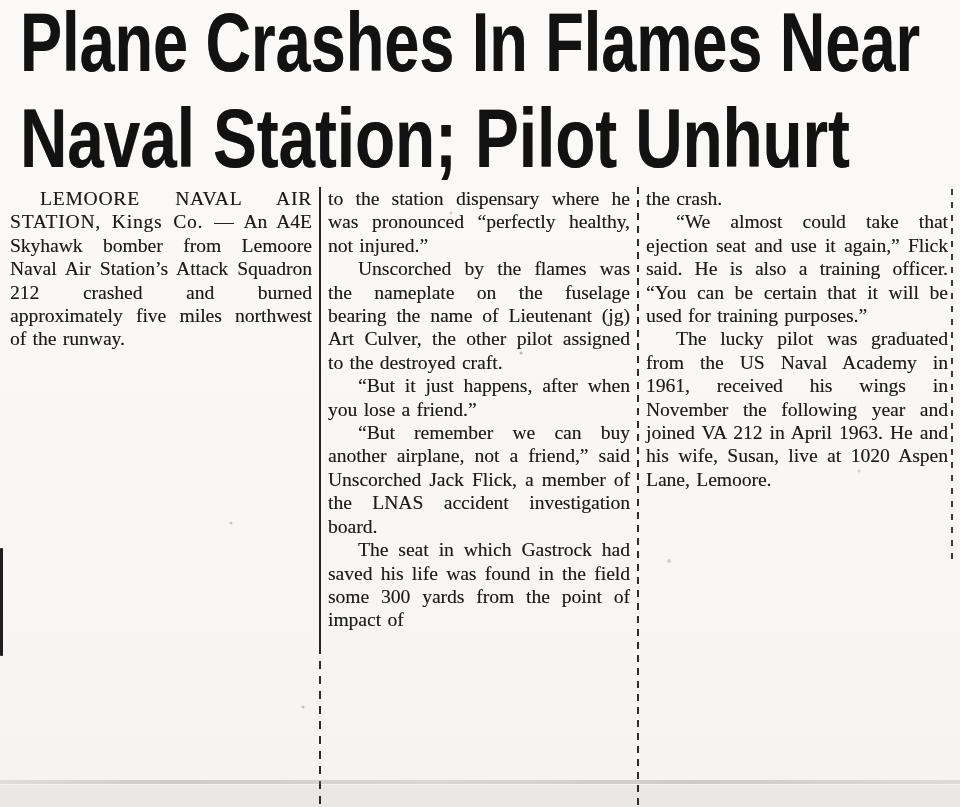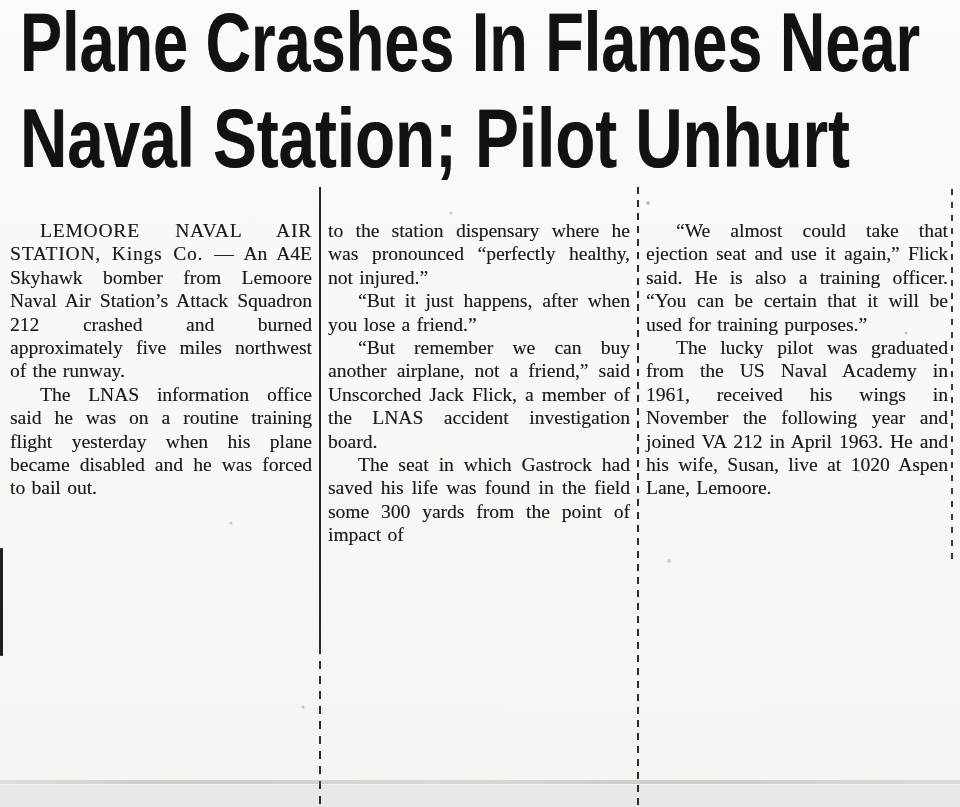--- a/index.html
+++ b/index.html
@@ -29,21 +29,21 @@
     text-shadow: 0.3px 0.3px 0 rgba(10,10,10,0.55);
   }
   .headline-line.l2 { transform: scaleX(0.78); }
 
   
   .article {
     position: absolute; top: 187px; left: 10px;
     width: 946px; height: 620px;
     display: flex; align-items: stretch;
   }
-  .col { width: 302px; flex: 0 0 302px; margin-top: 32px; }
+  .col { width: 302px; flex: 0 0 302px; }
   .col p {
     margin: 0;
     font-size: 19.5px;
     line-height: 23.4px;
     text-align: justify;
     text-indent: 30px;
     word-spacing: 1.5px;
     color: #1b1b1b;
     text-shadow: 0.25px 0.25px 0 rgba(25,25,25,0.45);
   }
@@ -99,35 +99,36 @@
 
   <header class="headline">
     <div class="headline-line l1">Plane Crashes In Flames Near</div>
     <div class="headline-line l2">Naval Station; Pilot Unhurt</div>
   </header>
 
   <main class="article">
 
     <section class="col">
       <p><span class="dateline">LEMOORE NAVAL AIR STATION, Kings Co. —</span> <span>An A4E Skyhawk bomber from Lemoore Naval Air Station’s Attack Squadron 212 crashed and burned approximately five miles northwest of the runway.</span></p>
-      <p>The LNAS information office said he was on a routine training flight yesterday when his plane became disabled and he was forced to bail out.</p>
     </section>
 
     <div class="rule solid"></div>
 
     <section class="col">
       <p class="cont">to the station dispensary where he was pronounced “perfectly healthy, not injured.”</p>
+      <p>Unscorched by the flames was the nameplate on the fuselage bearing the name of Lieutenant (jg) Art Culver, the other pilot assigned to the destroyed craft.</p>
       <p>“But it just happens, after when you lose a friend.”</p>
       <p>“But remember we can buy another airplane, not a friend,” said Unscorched Jack Flick, a member of the LNAS accident investigation board.</p>
       <p>The seat in which Gastrock had saved his life was found in the field some 300 yards from the point of impact of</p>
     </section>
 
     <div class="rule dashed"></div>
 
     <section class="col">
+      <p class="cont">the crash.</p>
       <p>“We almost could take that ejection seat and use it again,” Flick said. He is also a training officer. “You can be certain that it will be used for training purposes.”</p>
       <p>The lucky pilot was graduated from the US Naval Academy in 1961, received his wings in November the following year and joined VA 212 in April 1963. He and his wife, Susan, live at 1020 Aspen Lane, Lemoore.</p>
     </section>
 
     <div class="rule dashed edge"></div>
 
   </main>
 
   <div class="edge-mark"></div>
   <div class="bottom-smudge"></div>

